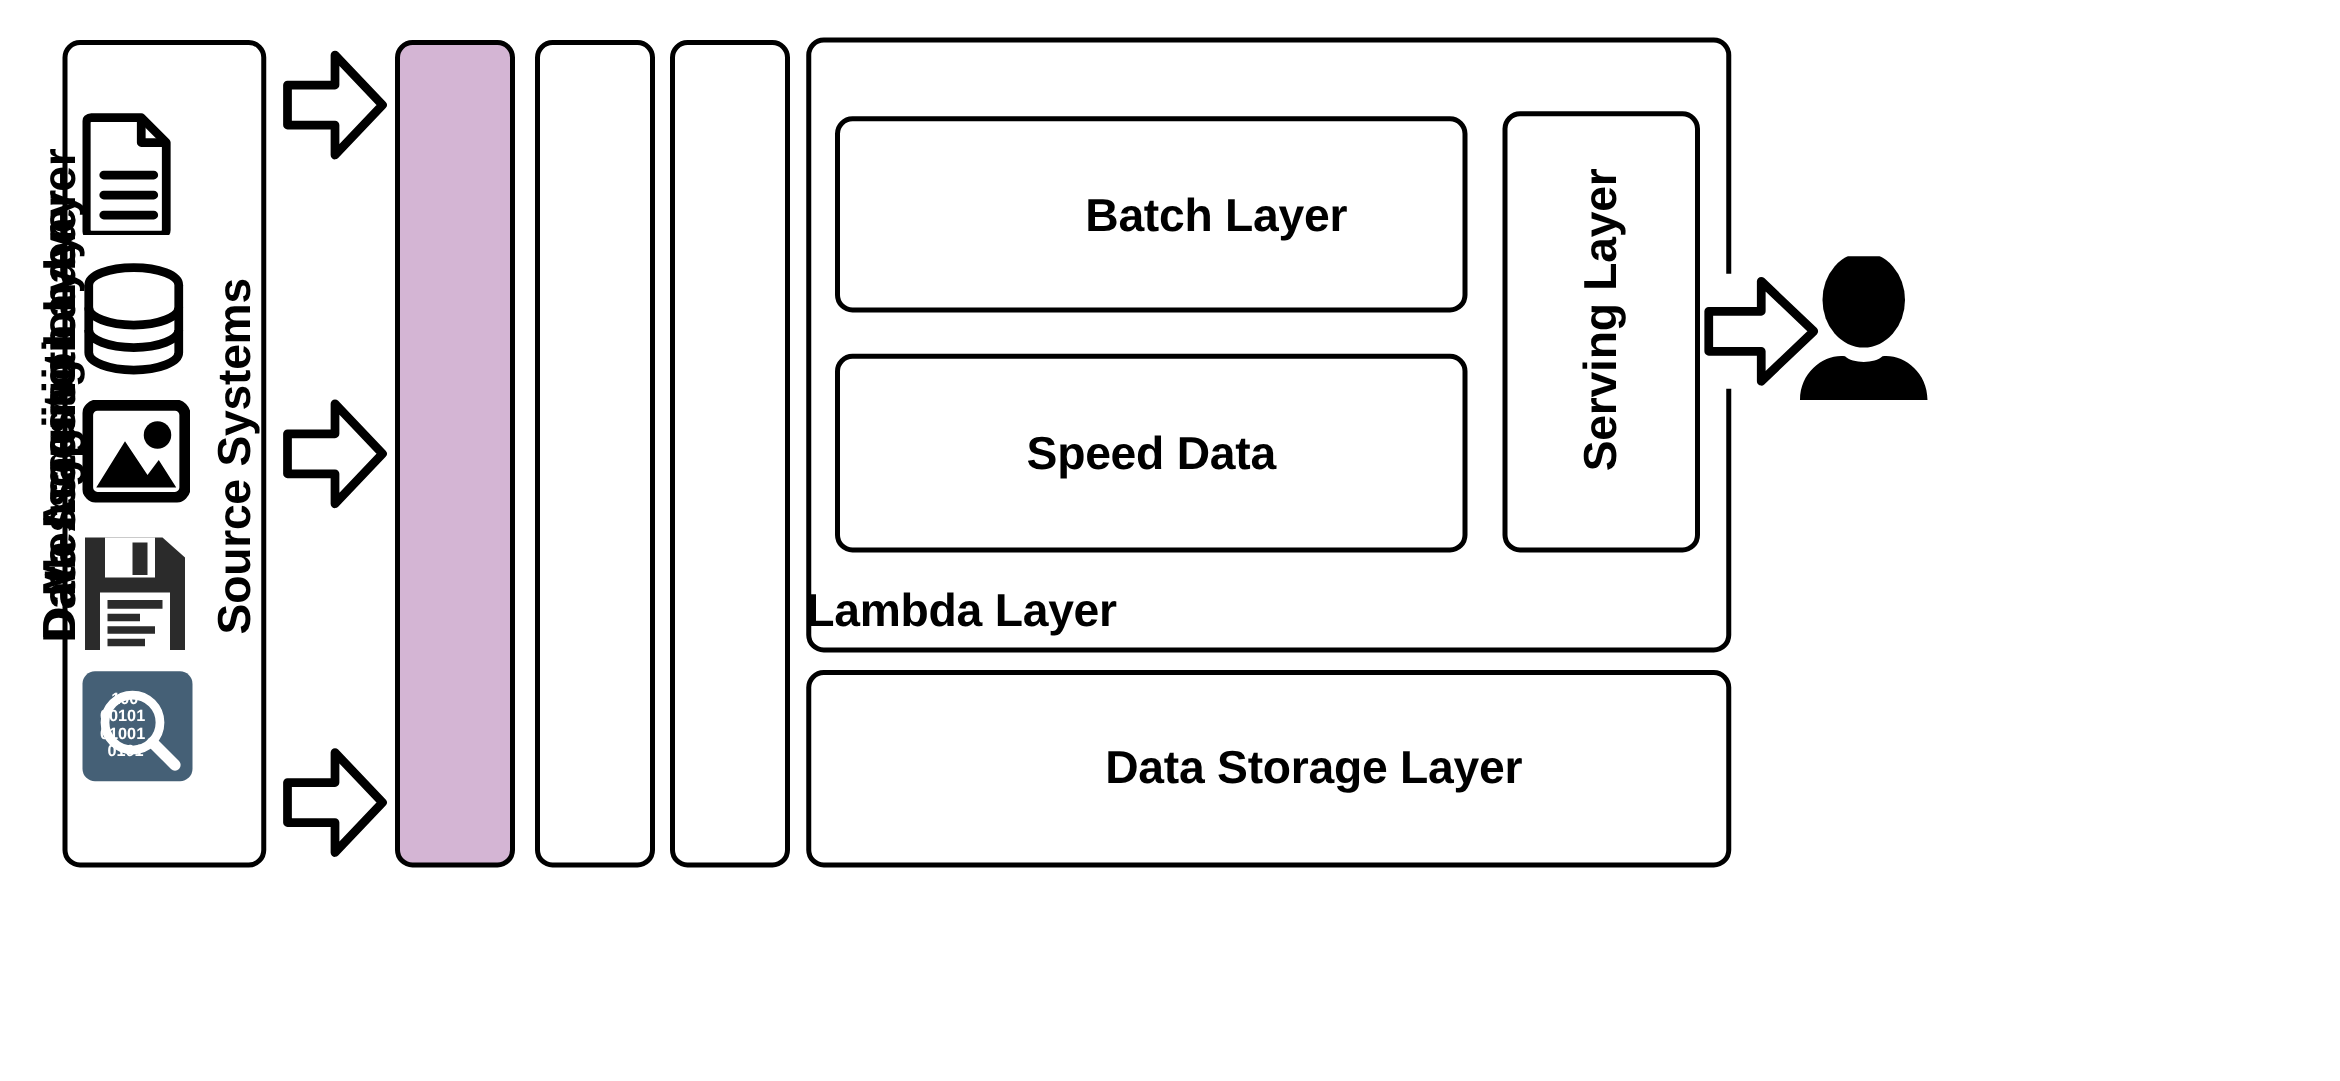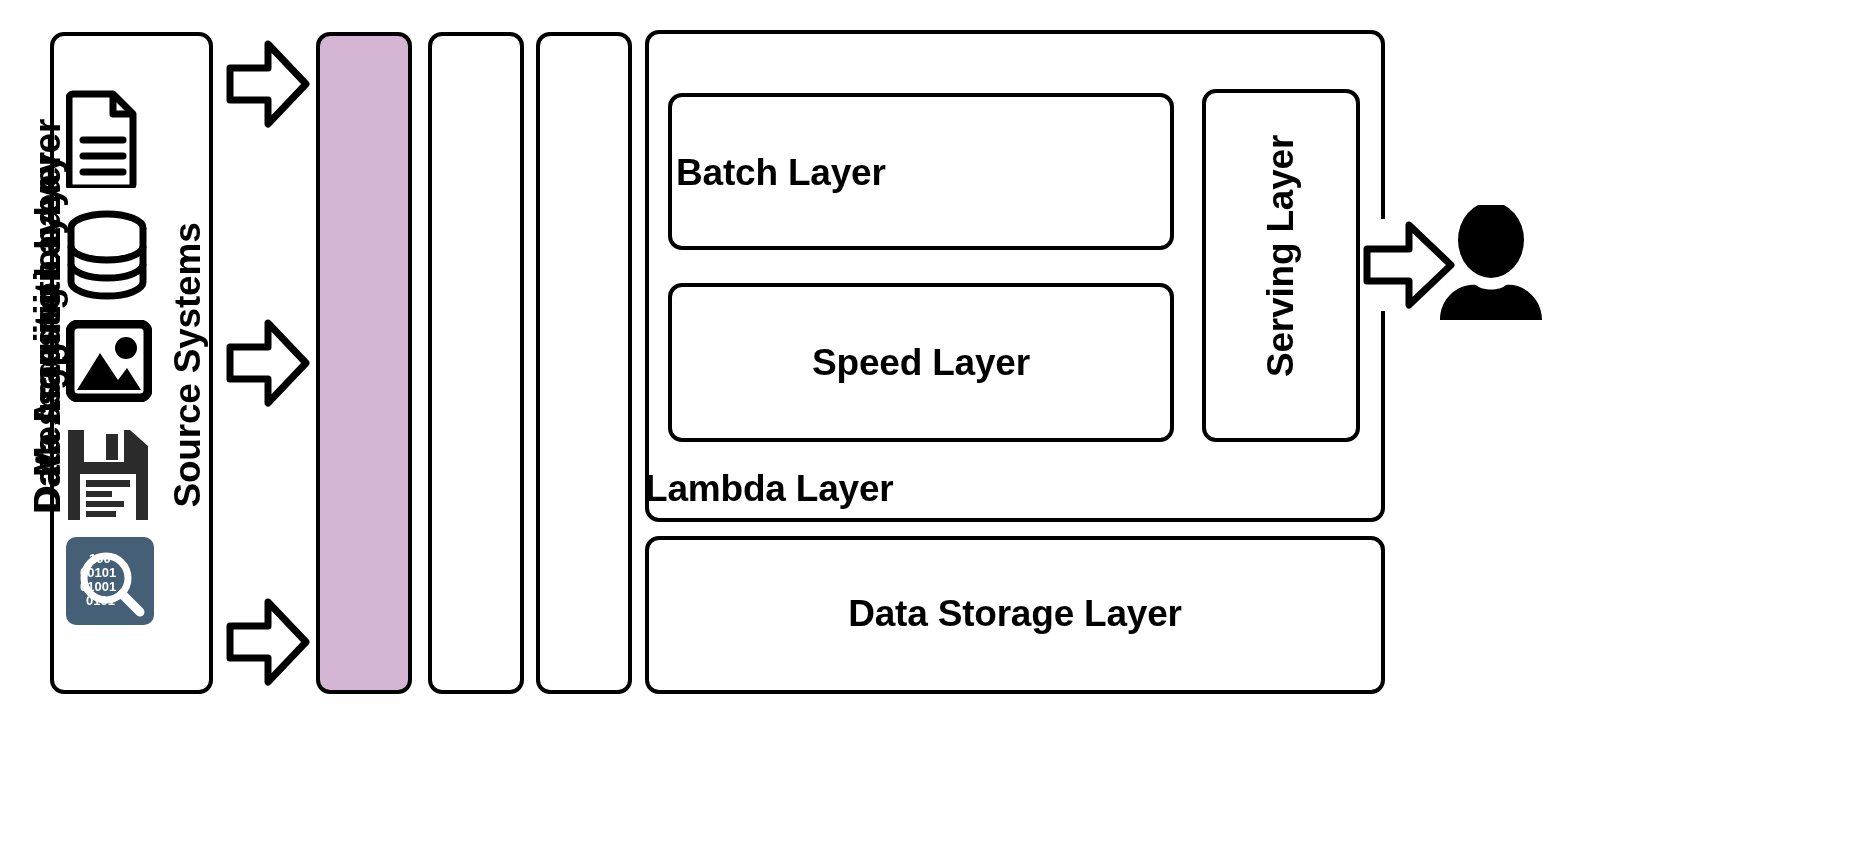--- a/index.html
+++ b/index.html
@@ -143,24 +143,24 @@
     text-align: left;
     font-size: 37px;
   }
   #batch-layer {
     left: 668px;
     top: 93px;
     width: 506px;
     height: 157px;
   }
   #batch-label {
-    left: 676px;
+    left: 704px;
     top: 152px;
     width: 538px;
-    text-align: left;
+    text-align: center;
     font-size: 37px;
   }
   #speed-layer {
     left: 668px;
     top: 283px;
     width: 506px;
     height: 159px;
   }
   #speed-label {
     left: 668px;
@@ -189,20 +189,21 @@
     top: 536px;
     width: 740px;
     height: 158px;
   }
   #storage-label {
     left: 645px;
     top: 593px;
     width: 740px;
     text-align: center;
     font-size: 37px;
+    padding-left: 36px;
   }
 
   
   #user-icon {
     position: absolute;
     left: 1436px;
     top: 205px;
     width: 110px;
     height: 115px;
   }
@@ -293,21 +294,21 @@
 
   <div class="box" id="ingestion-layer"></div>
   <div class="label-v" id="ingestion-label">Data Ingestion Layer</div>
 
   <div class="box" id="lambda-layer"></div>
 
   <div class="box" id="batch-layer"></div>
   <div class="label-h" id="batch-label">Batch Layer</div>
 
   <div class="box" id="speed-layer"></div>
-  <div class="label-h" id="speed-label">Speed Layer</div>
+  <div class="label-h" id="speed-label">Speed Data</div>
 
   <div class="box" id="serving-layer"></div>
   <div class="label-v" id="serving-label">Serving Layer</div>
 
   <div class="label-h" id="lambda-label" style="left:645px; width:722px;">Lambda Layer</div>
 
   <div class="box" id="storage-layer"></div>
   <div class="label-h" id="storage-label">Data Storage Layer</div>
 
   <div class="block-arrow" style="left:1363px; top:219px; width:92px; height:92px;">

